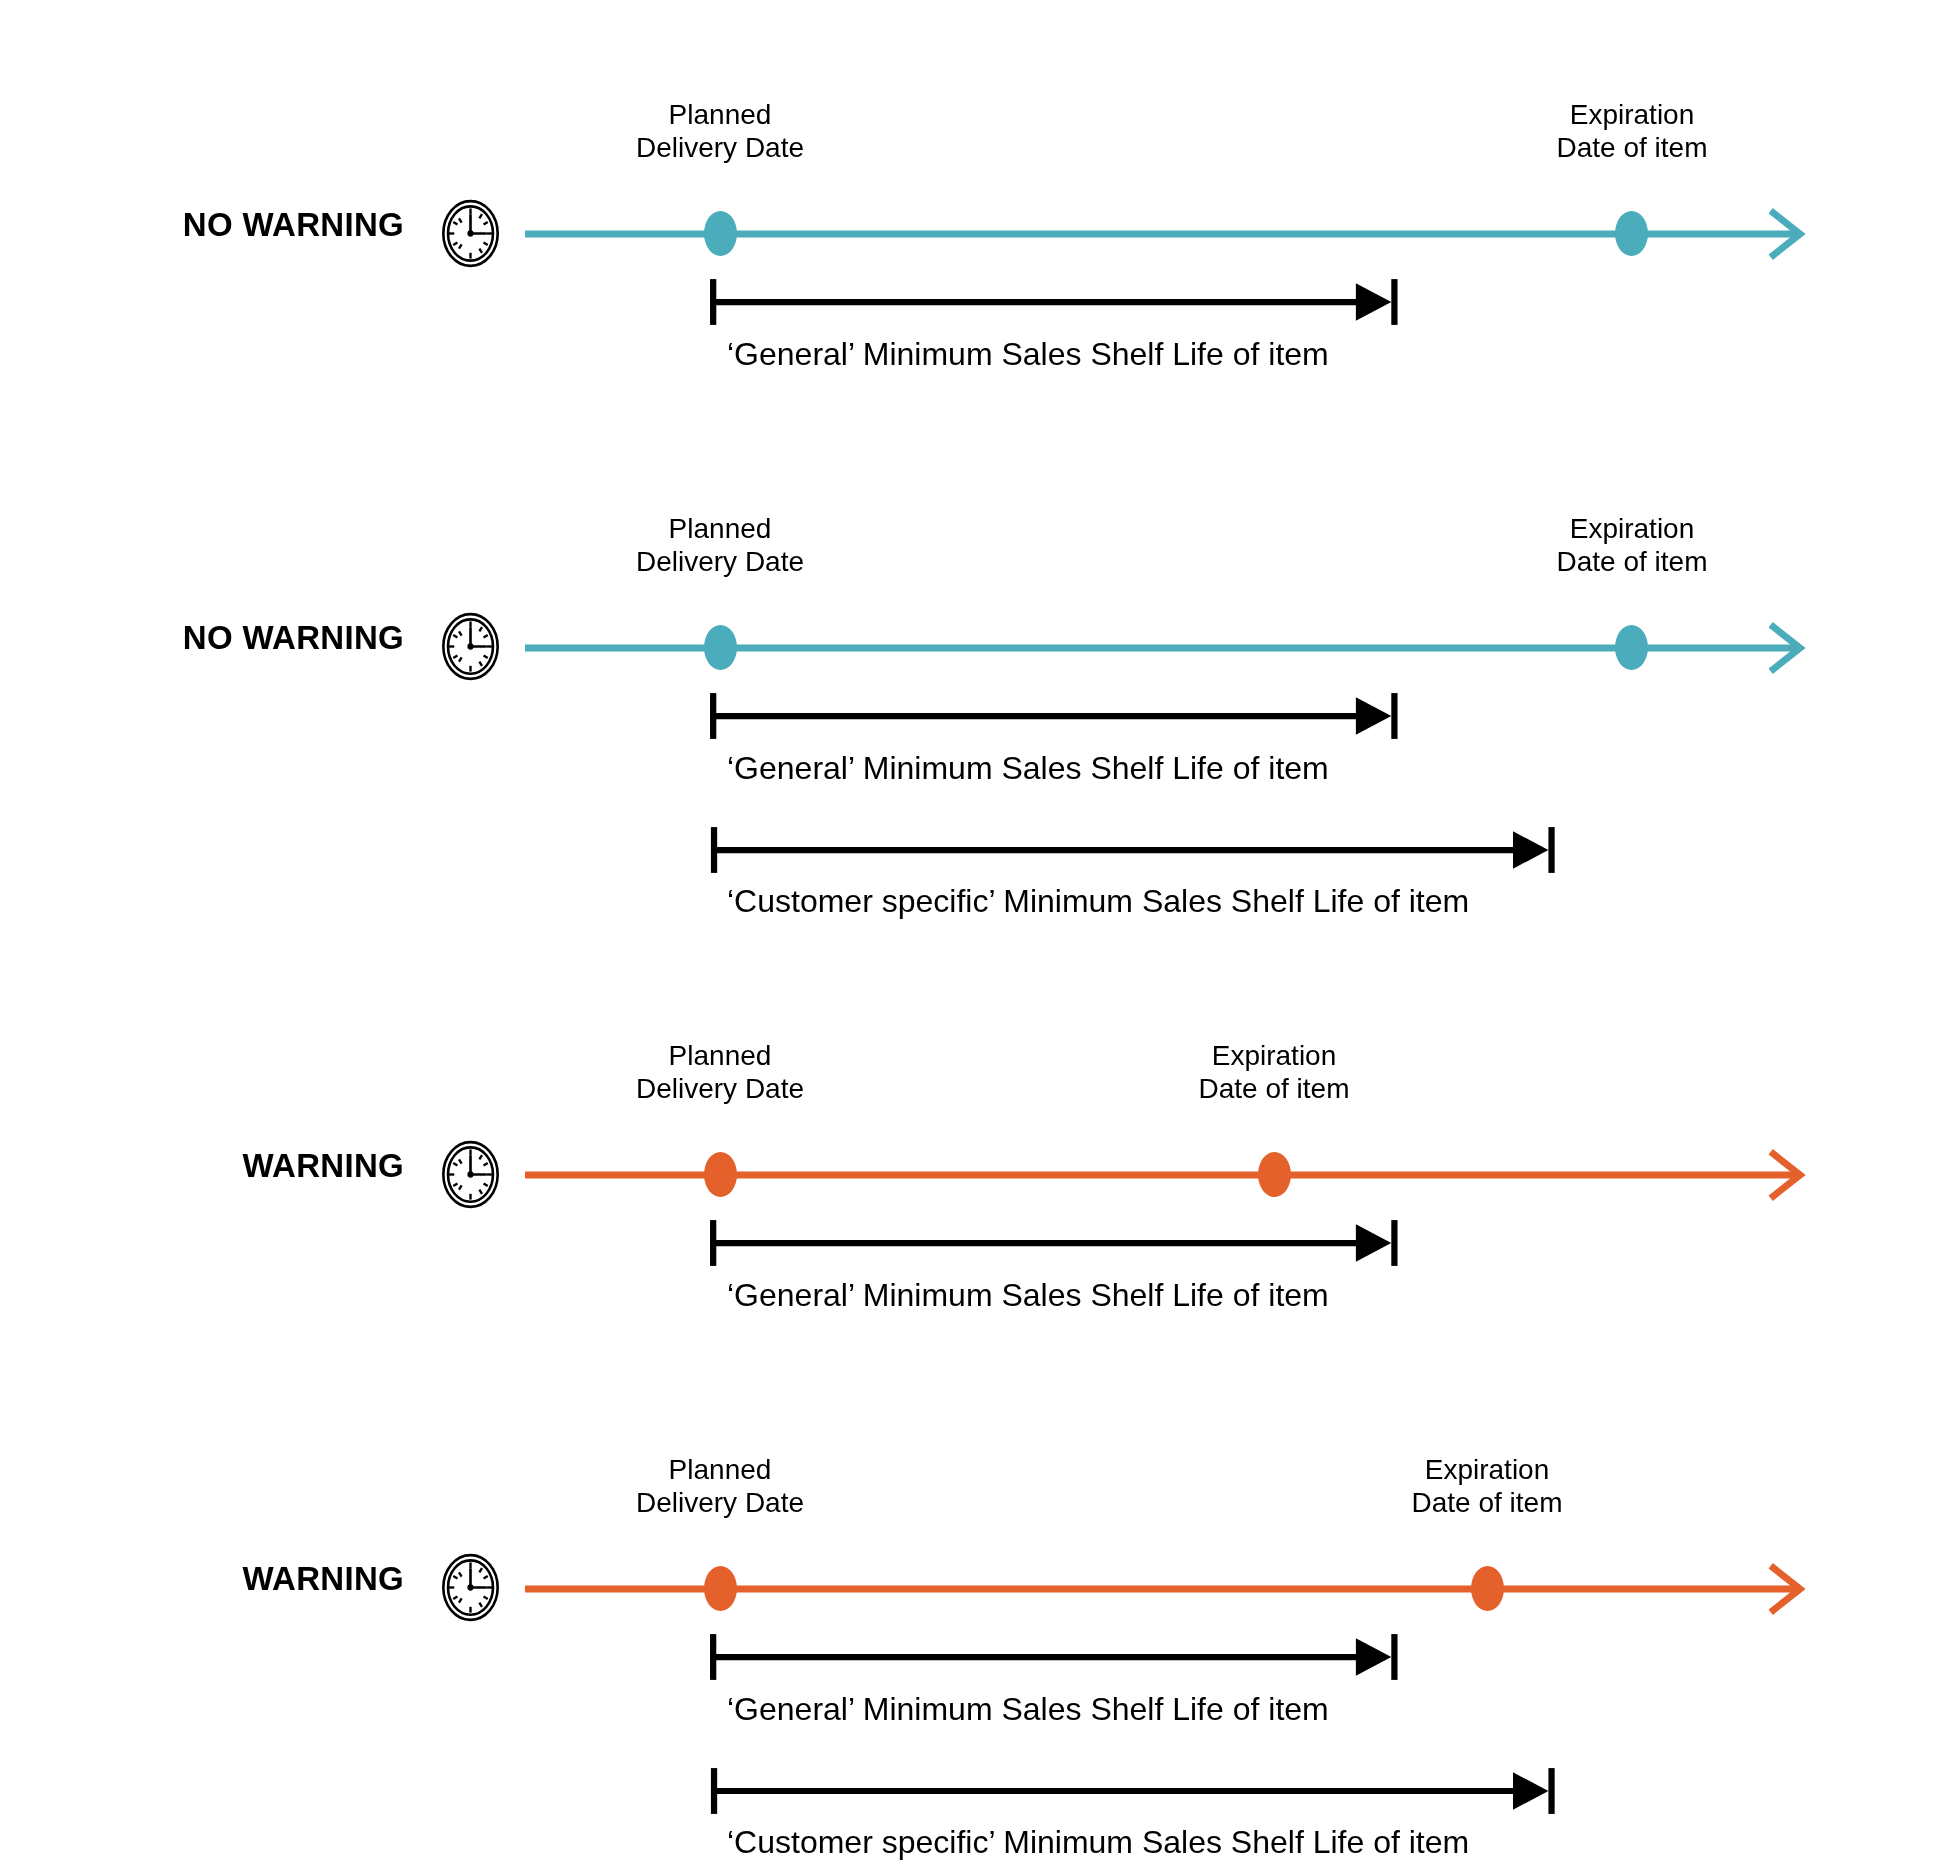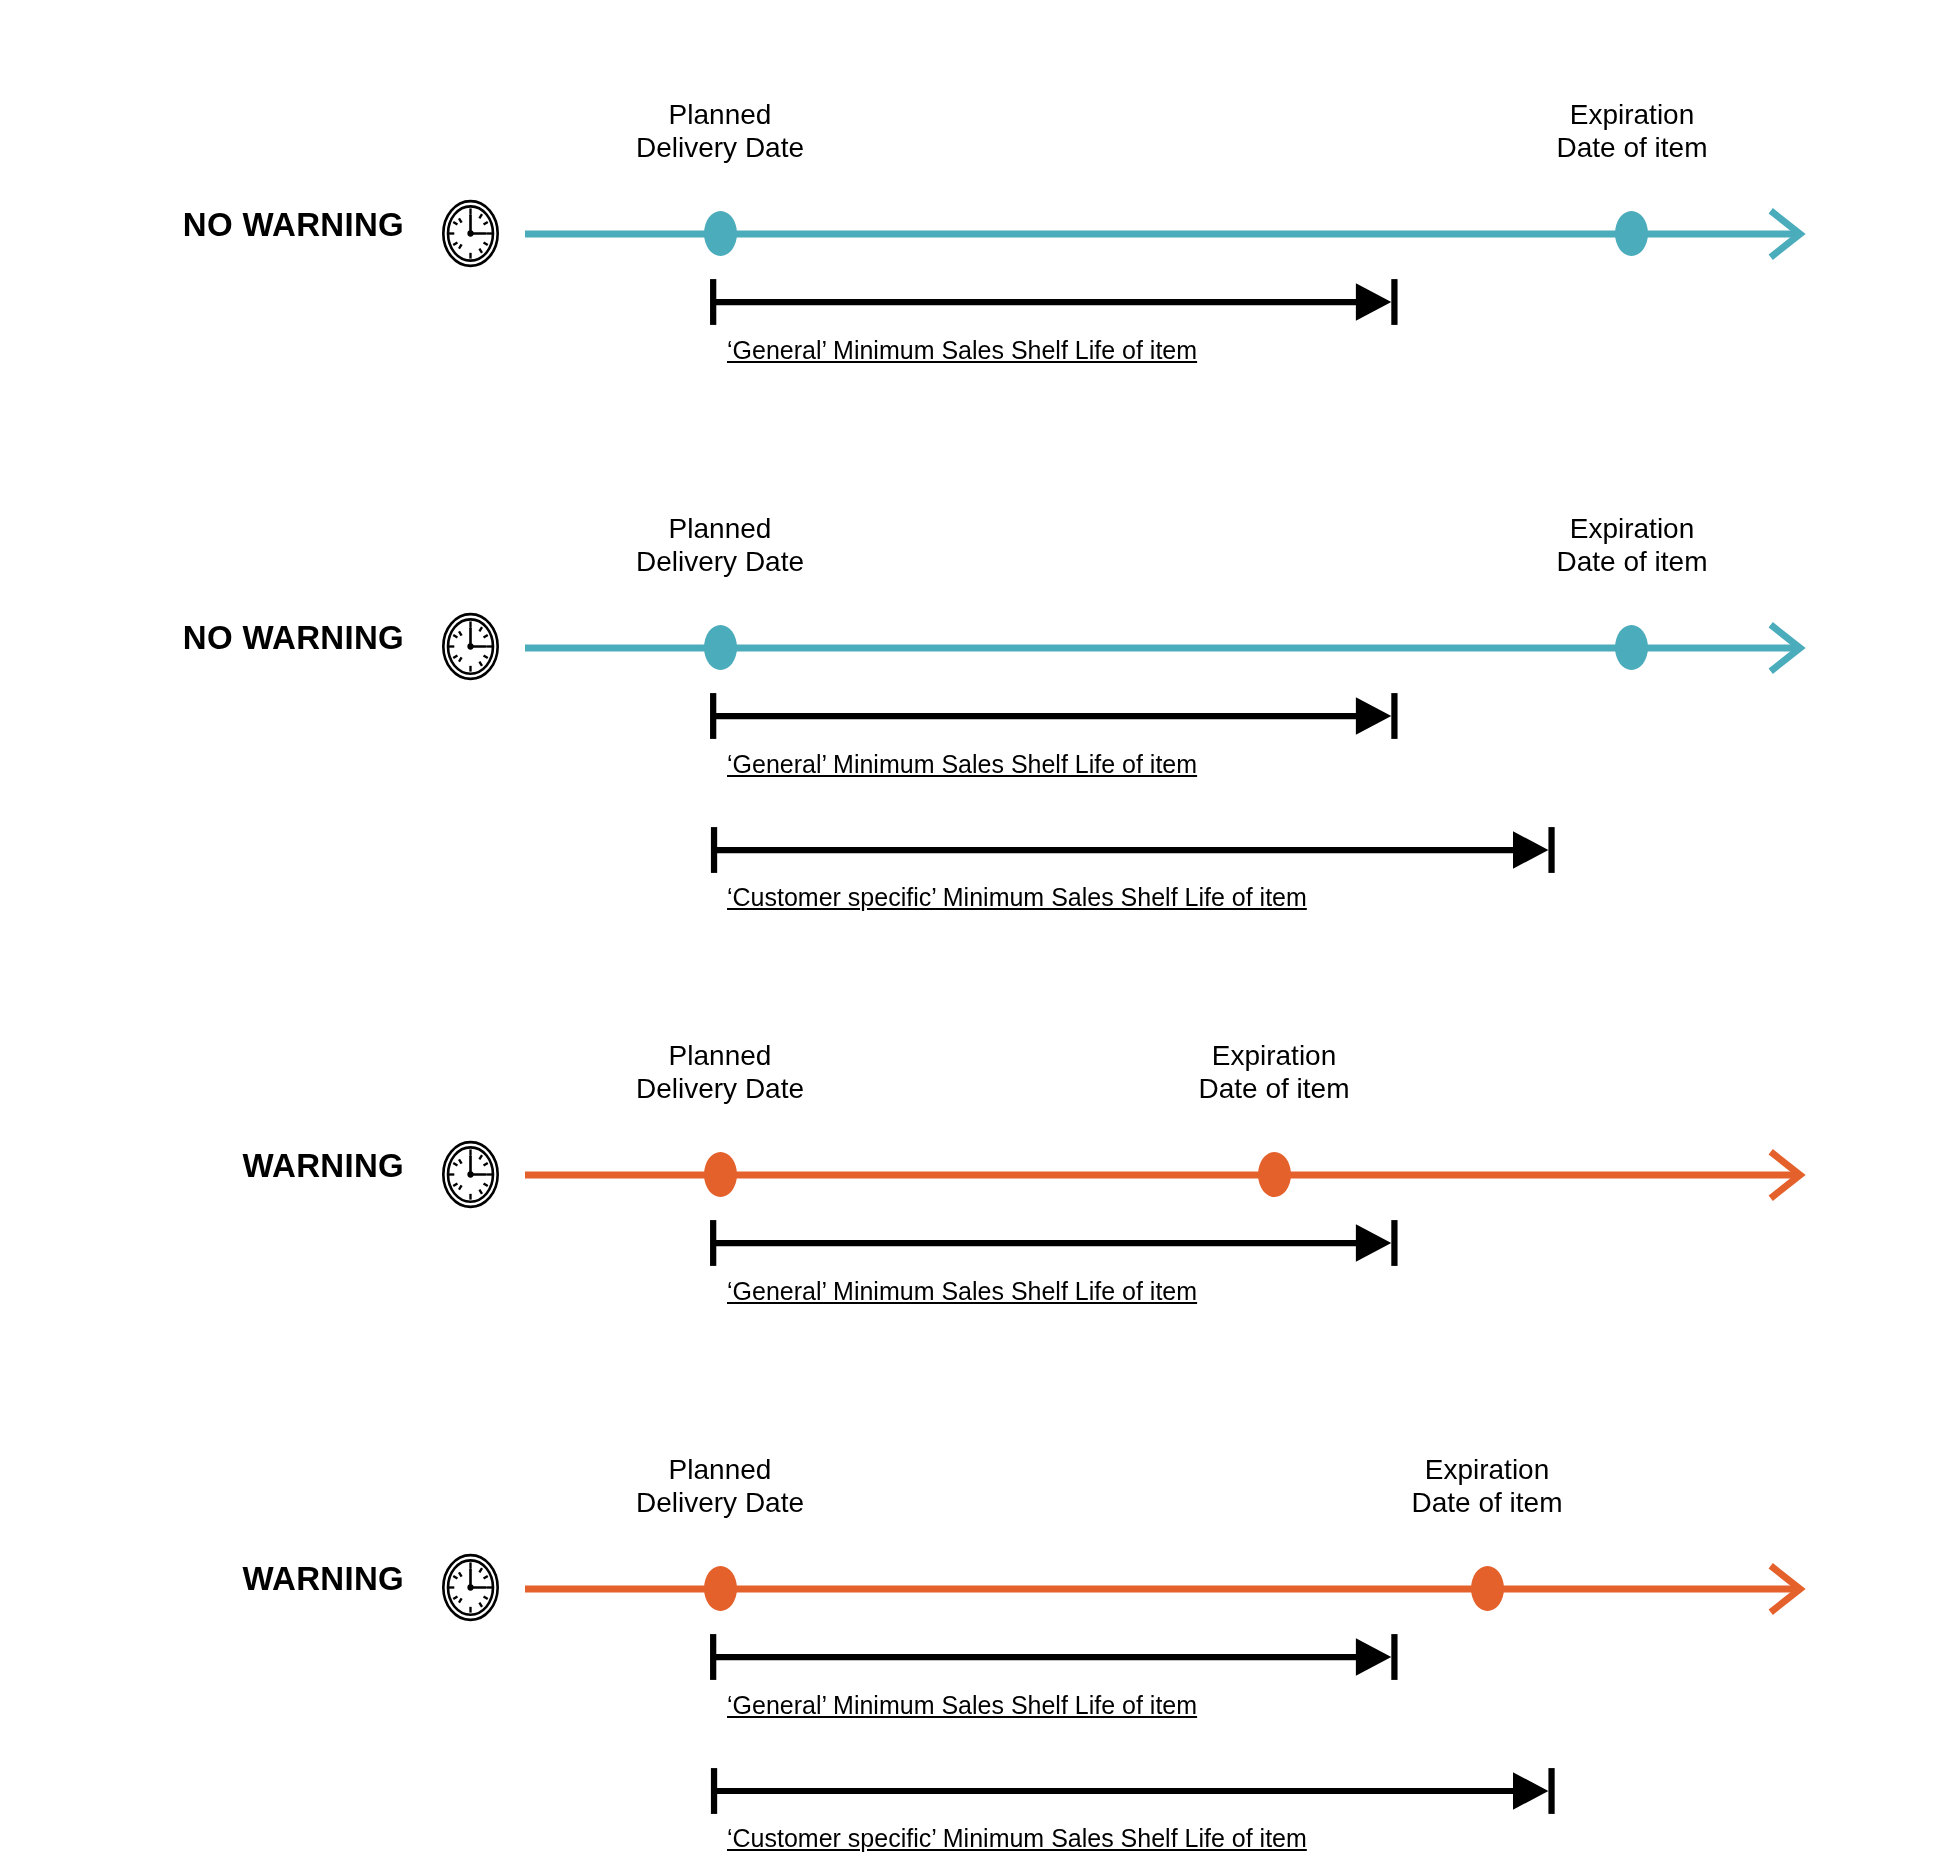--- a/index.html
+++ b/index.html
@@ -42,24 +42,23 @@
   }
   .point-label span{display:block;}
 
   
   .measure{position:absolute;height:50px;}
   .measure svg{display:block;width:100%;height:100%;overflow:visible;}
 
   
   .measure-caption{
     position:absolute;
-    font-size:25px;
+    font-size:32px;
     line-height:1.15;
     white-space:nowrap;
-    text-decoration:underline;
   }
 </style>
 </head>
 <body>
 
 <div id="stage">
 
   <div class="row" style="top:0;height:436px;">
 
     <div class="status-label" style="top:208px;">NO WARNING</div>

